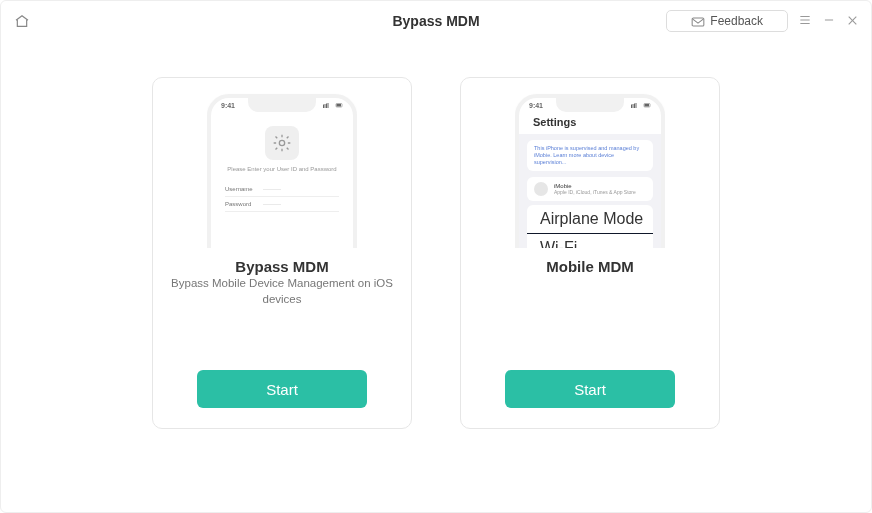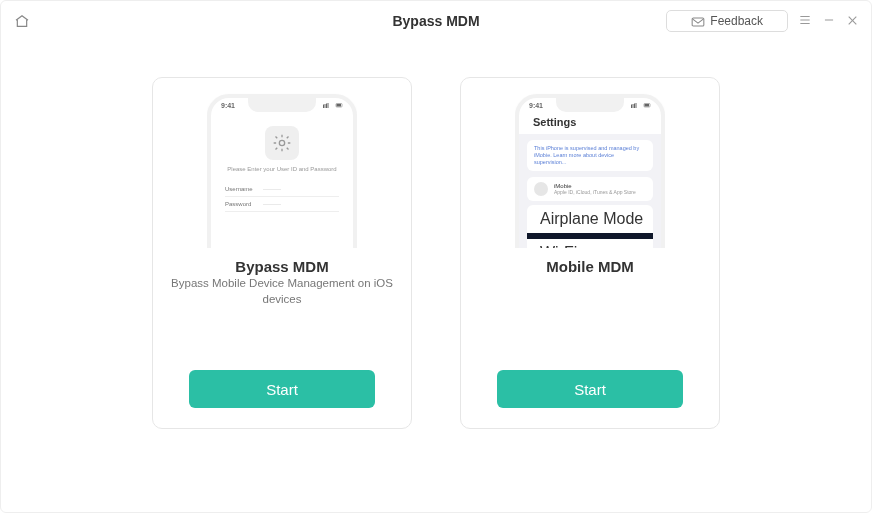--- a/index.html
+++ b/index.html
@@ -190,38 +190,38 @@
     gap:6px;
   }
   .row .ricon {
     width:14px;height:14px;border-radius:4px;
     display:flex;align-items:center;justify-content:center;
     flex-shrink:0;
   }
   .row .rtext {font-size:6px;color:#333;}
   .row .rsub {font-size:5px;color:#999;}
   .row-group {margin:0 8px 4px;background:#fff;border-radius:6px;}
-  .row-group .grow{display:flex;align-items:center;gap:6px;padding:5px 7px;border-bottom:6px solid #0f172a;}
+  .row-group .grow{display:flex;align-items:center;gap:6px;padding:5px 7px;border-bottom:1px solid #0f172a;}
   .row-group .grow:last-child{border-bottom:none;}
 
   .card-title {
     margin-top: 10px;
     font-size: 15px;
     font-weight: 700;
     color: #333;
   }
   .card-desc {
     text-align: center;
     font-size: 11.5px;
     color: #777;
     line-height: 1.4;
   }
   .start-btn {
     margin-top: auto;
-    width: 186px;
+    width: 170px;
     height: 38px;
     background: #2bbfa5;
     color: #fff;
     border: none;
     border-radius: 6px;
     font-size: 15px;
     font-weight: 500;
     cursor: pointer;
   }
 </style>

